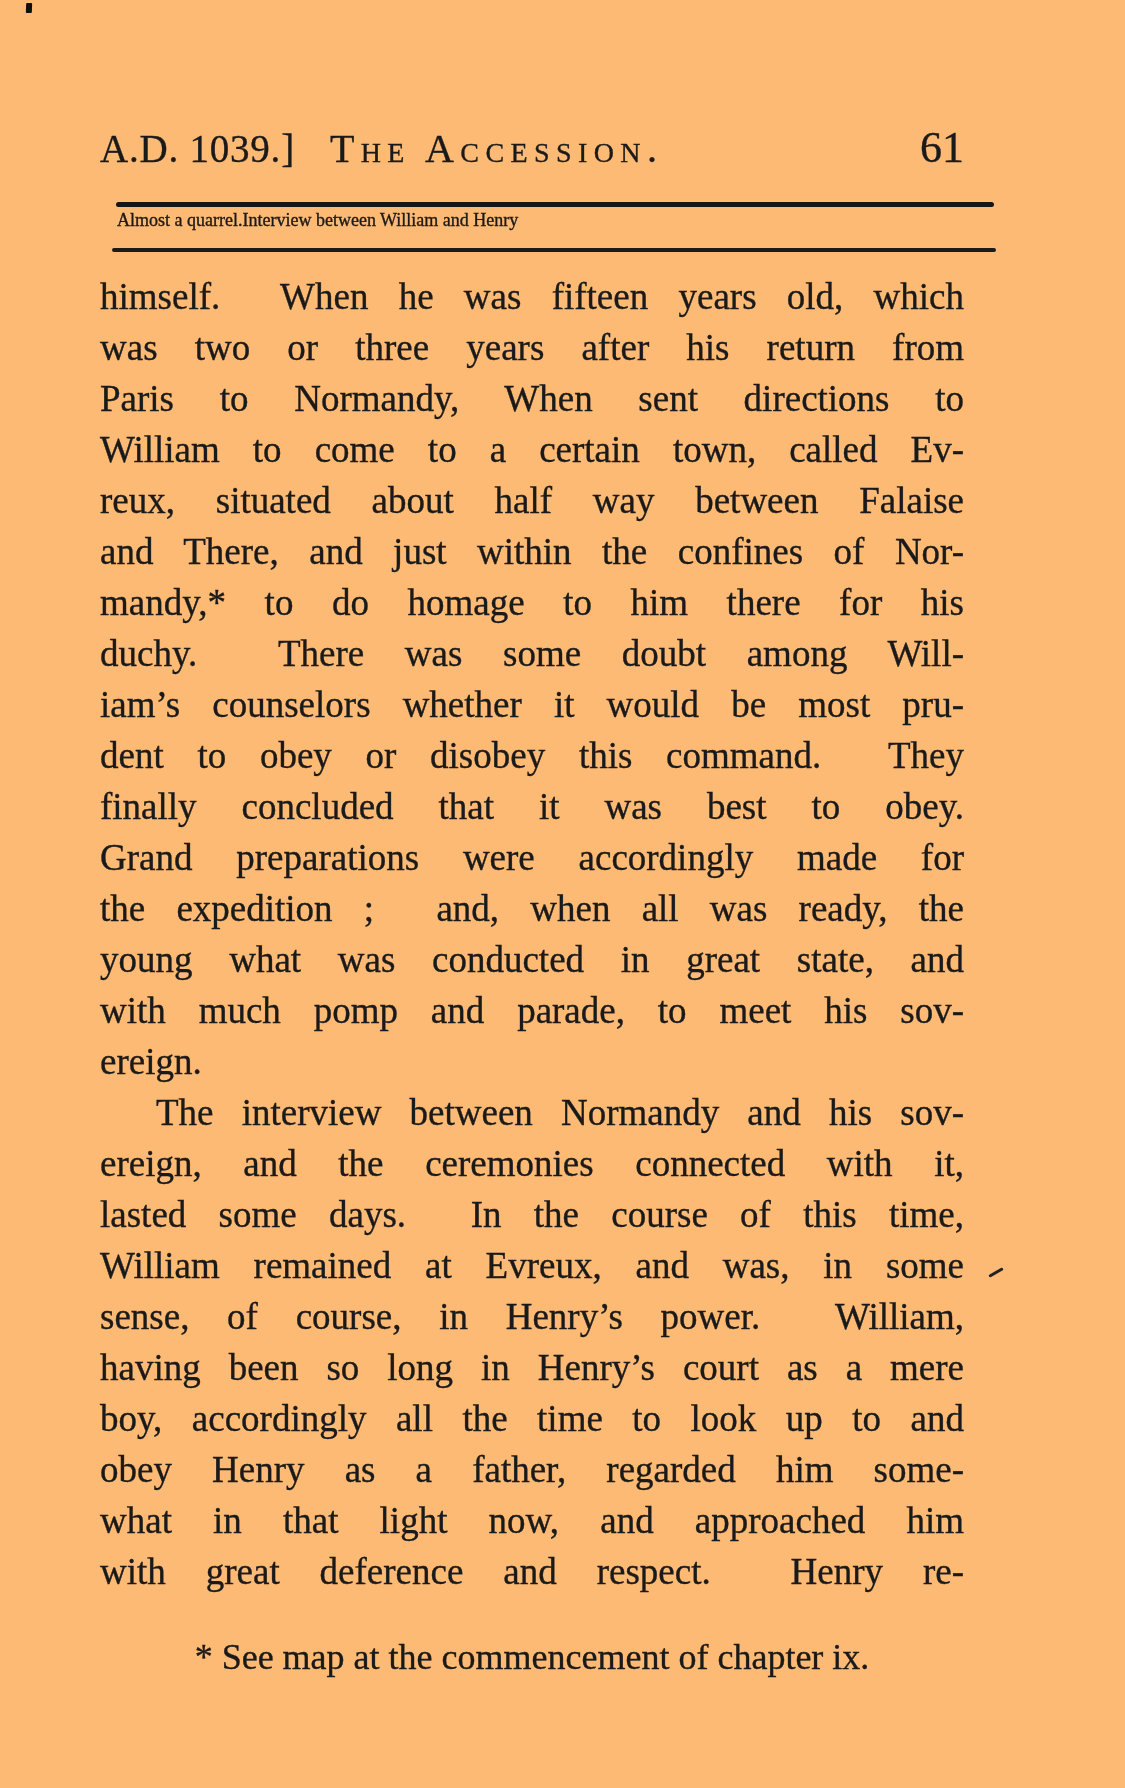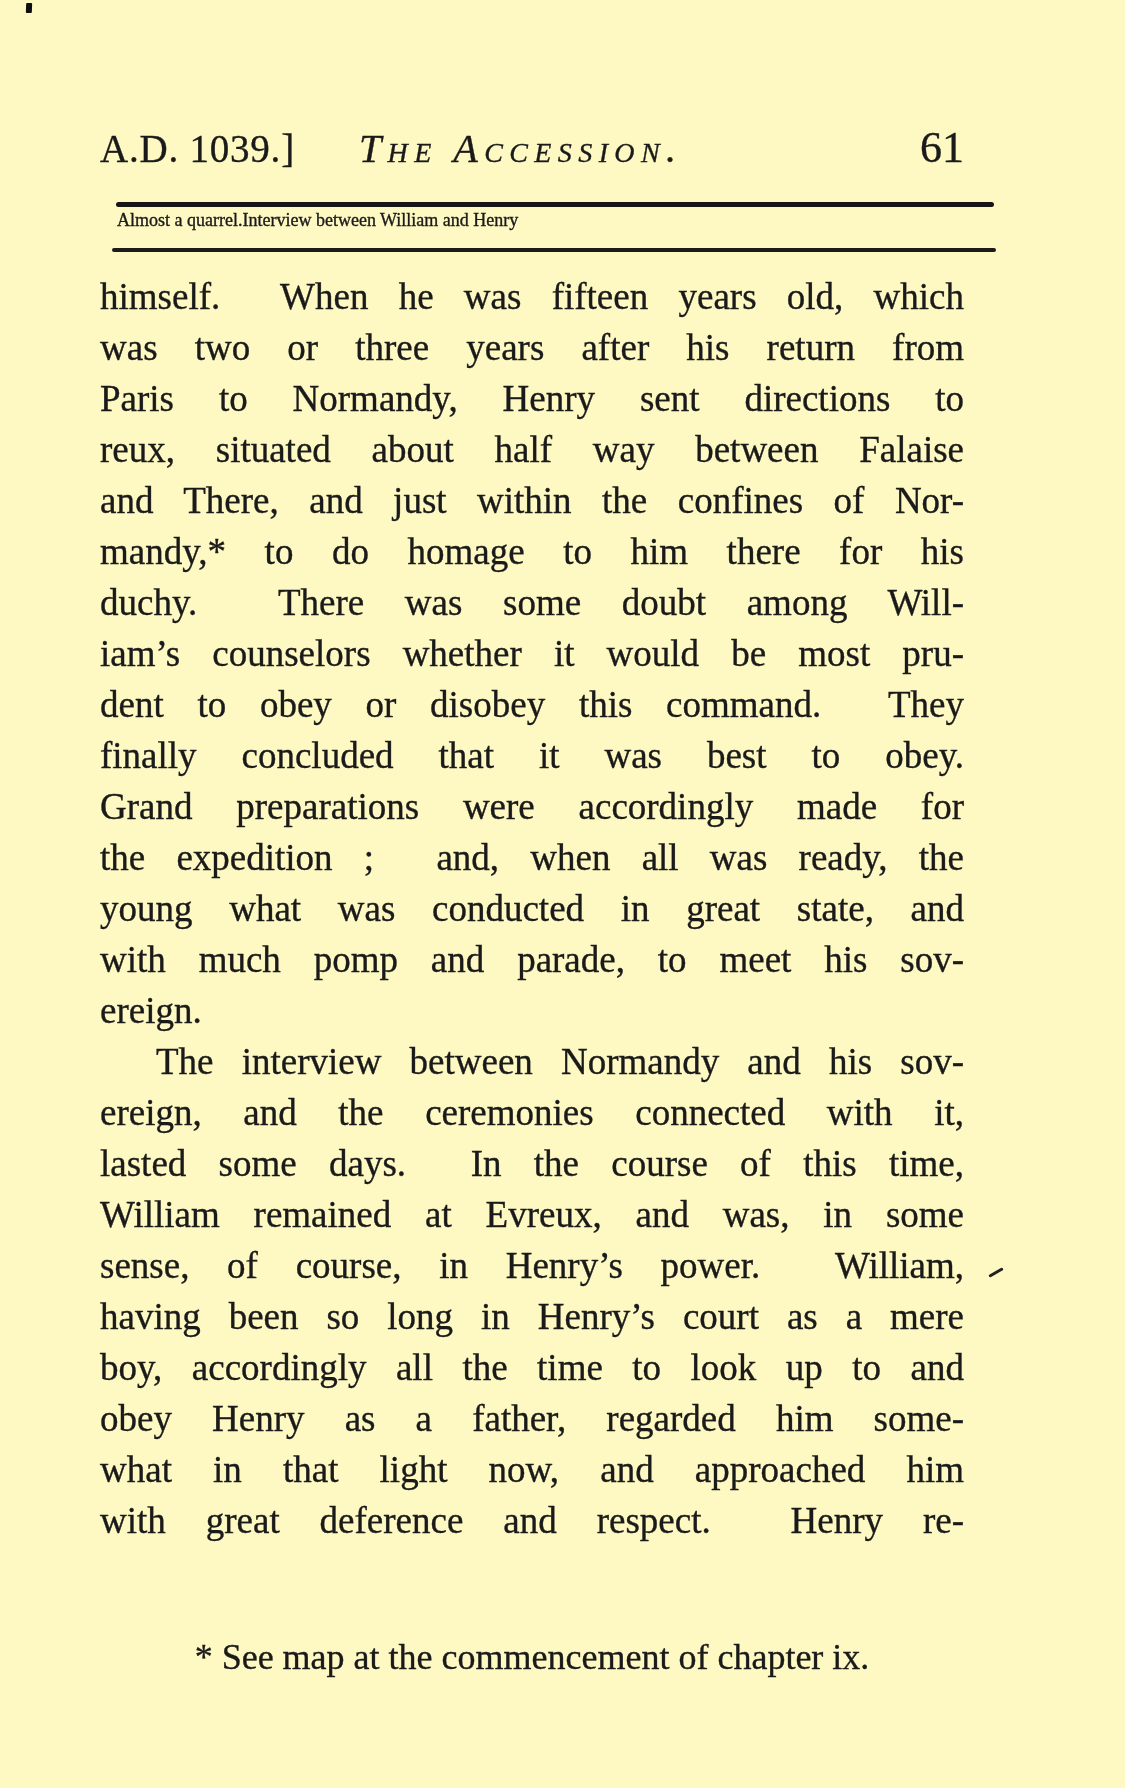--- a/index.html
+++ b/index.html
@@ -4,21 +4,21 @@
 <style>
   html, body {
     margin: 0;
     padding: 0;
     background: #ffffff;
   }
   .page {
     position: relative;
     width: 1125px;
     height: 1788px;
-    background: #fef9c3;
+    background: #fdba74;
     color: #1a1a1a;
     font-family: "Liberation Serif", "DejaVu Serif", serif;
     overflow: hidden;
     -webkit-text-stroke: 0.35px #1a1a1a;
   }
 
   
   .header {
     position: absolute;
     top: 122px;
@@ -29,22 +29,21 @@
     white-space: nowrap;
   }
   .date-label {
     font-size: 39px;
     letter-spacing: 0.02em;
   }
   .page-title {
     font-size: 40px;
     font-variant: small-caps;
     letter-spacing: 0.16em;
-    margin-left: 64px;
-    font-style: italic;
+    margin-left: 35px;
   }
   .page-number {
     font-size: 44px;
     margin-left: auto;
   }
 
   
   .rule-top {
     position: absolute;
     top: 202px;
@@ -147,21 +146,22 @@
   <div class="running-head">
     <span>Almost a quarrel.</span>
     <span>Interview between William and Henry</span>
   </div>
 
   <div class="rule-bottom"></div>
 
   <div class="body-text">
       <p class="line">himself.&nbsp; When he was fifteen years old, which</p>
       <p class="line">was two or three years after his return from</p>
-      <p class="line">Paris to Normandy, Henry sent directions to</p>
+      <p class="line">Paris to Normandy, When sent directions to</p>
+      <p class="line">William to come to a certain town, called Ev-</p>
       <p class="line">reux, situated about half way between Falaise</p>
       <p class="line">and There, and just within the confines of Nor-</p>
       <p class="line">mandy,* to do homage to him there for his</p>
       <p class="line">duchy.&nbsp; There was some doubt among Will-</p>
       <p class="line">iam’s counselors whether it would be most pru-</p>
       <p class="line">dent to obey or disobey this command.&nbsp; They</p>
       <p class="line">finally concluded that it was best to obey.</p>
       <p class="line">Grand preparations were accordingly made for</p>
       <p class="line">the expedition ;&nbsp; and, when all was ready, the</p>
       <p class="line">young what was conducted in great state, and</p>

